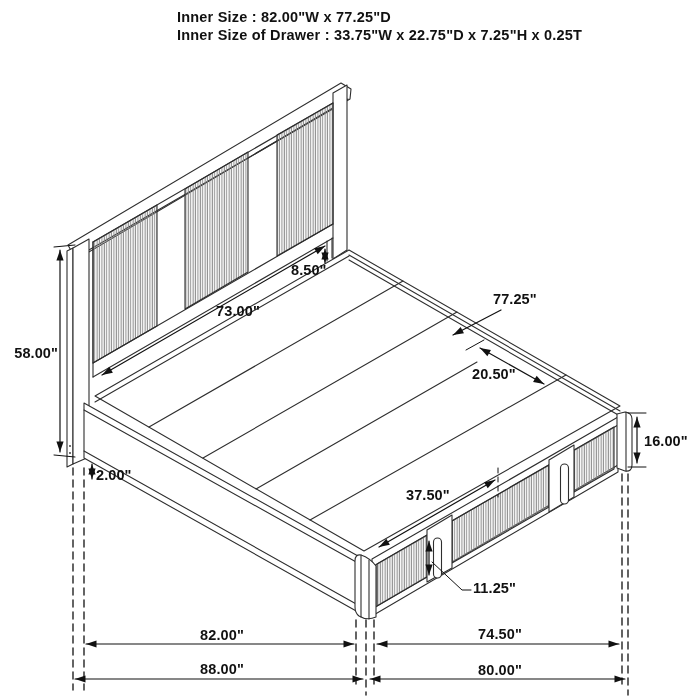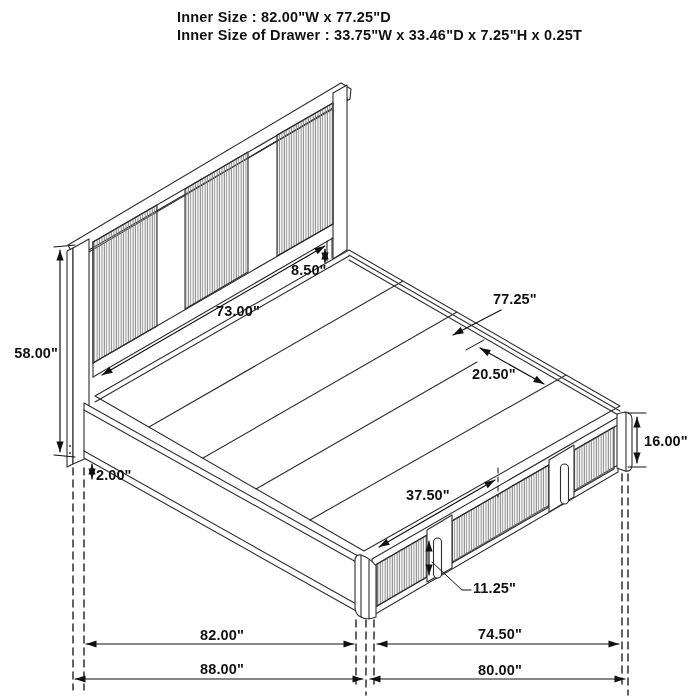--- a/index.html
+++ b/index.html
@@ -144,21 +144,21 @@
       <line x1="84" y1="468" x2="84" y2="690"></line>
       <line x1="356" y1="620" x2="356" y2="684"></line>
       <line x1="366" y1="620" x2="366" y2="695"></line>
       <line x1="374" y1="620" x2="374" y2="684"></line>
       <line x1="622" y1="474" x2="622" y2="684"></line>
       <line x1="628" y1="474" x2="628" y2="695"></line>
     </g>
   </svg>
 
   <div class="hdr" style="top:9px">Inner Size : 82.00"W x 77.25"D</div>
-  <div class="hdr" style="top:27px">Inner Size of Drawer : 33.75"W x 33.46"D x 7.25"H x 0.25T</div>
+  <div class="hdr" style="top:27px">Inner Size of Drawer : 33.75"W x 22.75"D x 7.25"H x 0.25T</div>
 
   <div class="dim rt" style="left:58px;top:345px">58.00"</div>
   <div class="dim" style="left:96px;top:467px">2.00"</div>
   <div class="dim ctr" style="left:238px;top:303px">73.00"</div>
   <div class="dim" style="left:291px;top:262px">8.50"</div>
   <div class="dim" style="left:493px;top:291px">77.25"</div>
   <div class="dim" style="left:472px;top:366px">20.50"</div>
   <div class="dim" style="left:644px;top:433px">16.00"</div>
   <div class="dim" style="left:406px;top:487px">37.50"</div>
   <div class="dim" style="left:473px;top:580px">11.25"</div>

